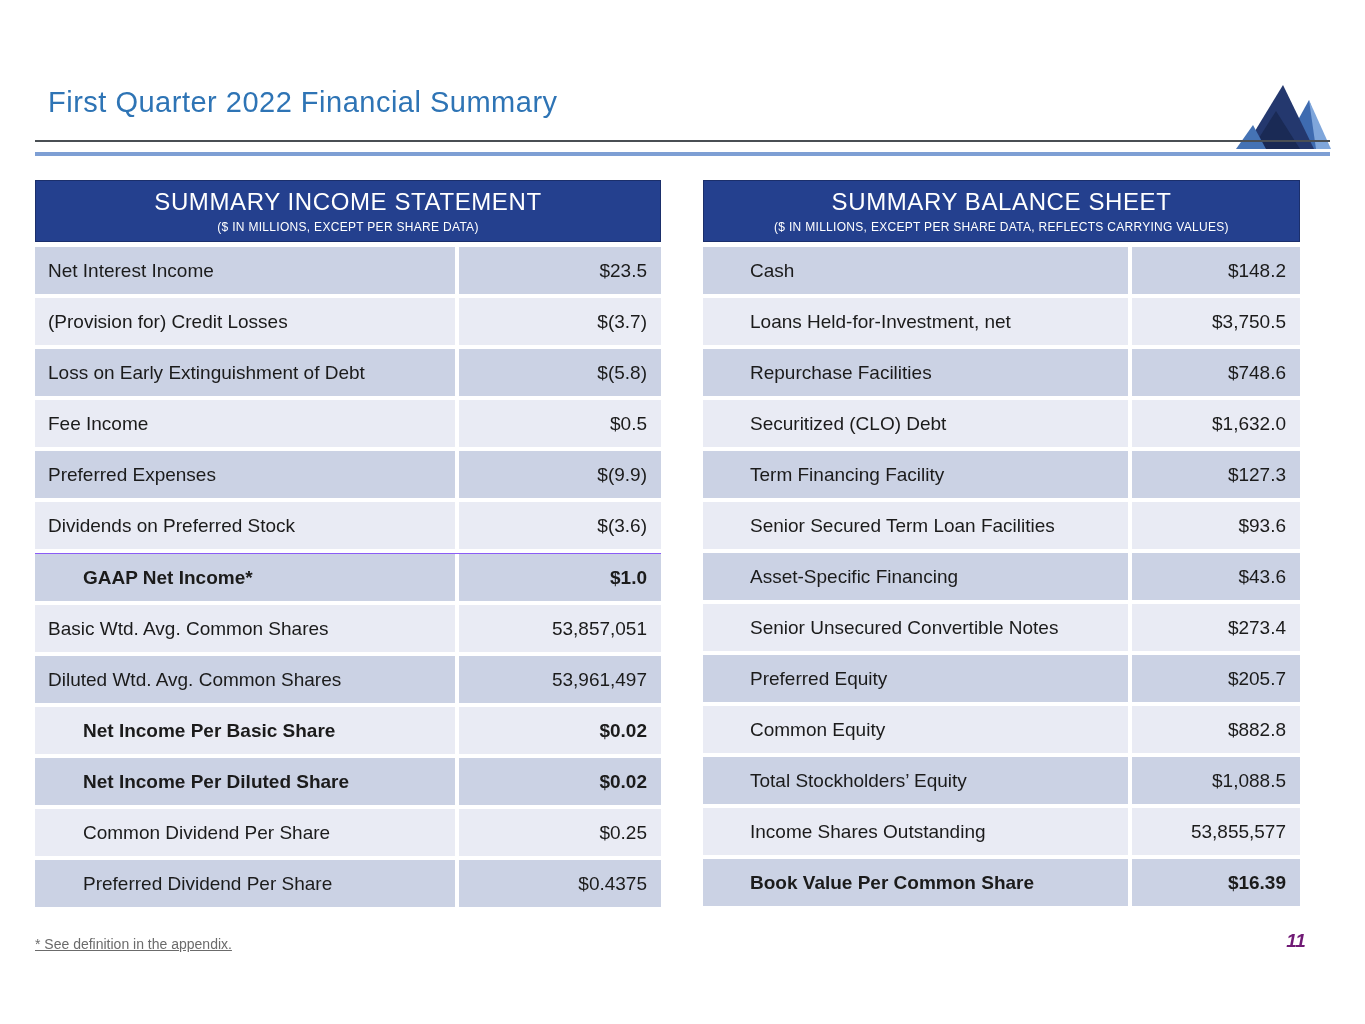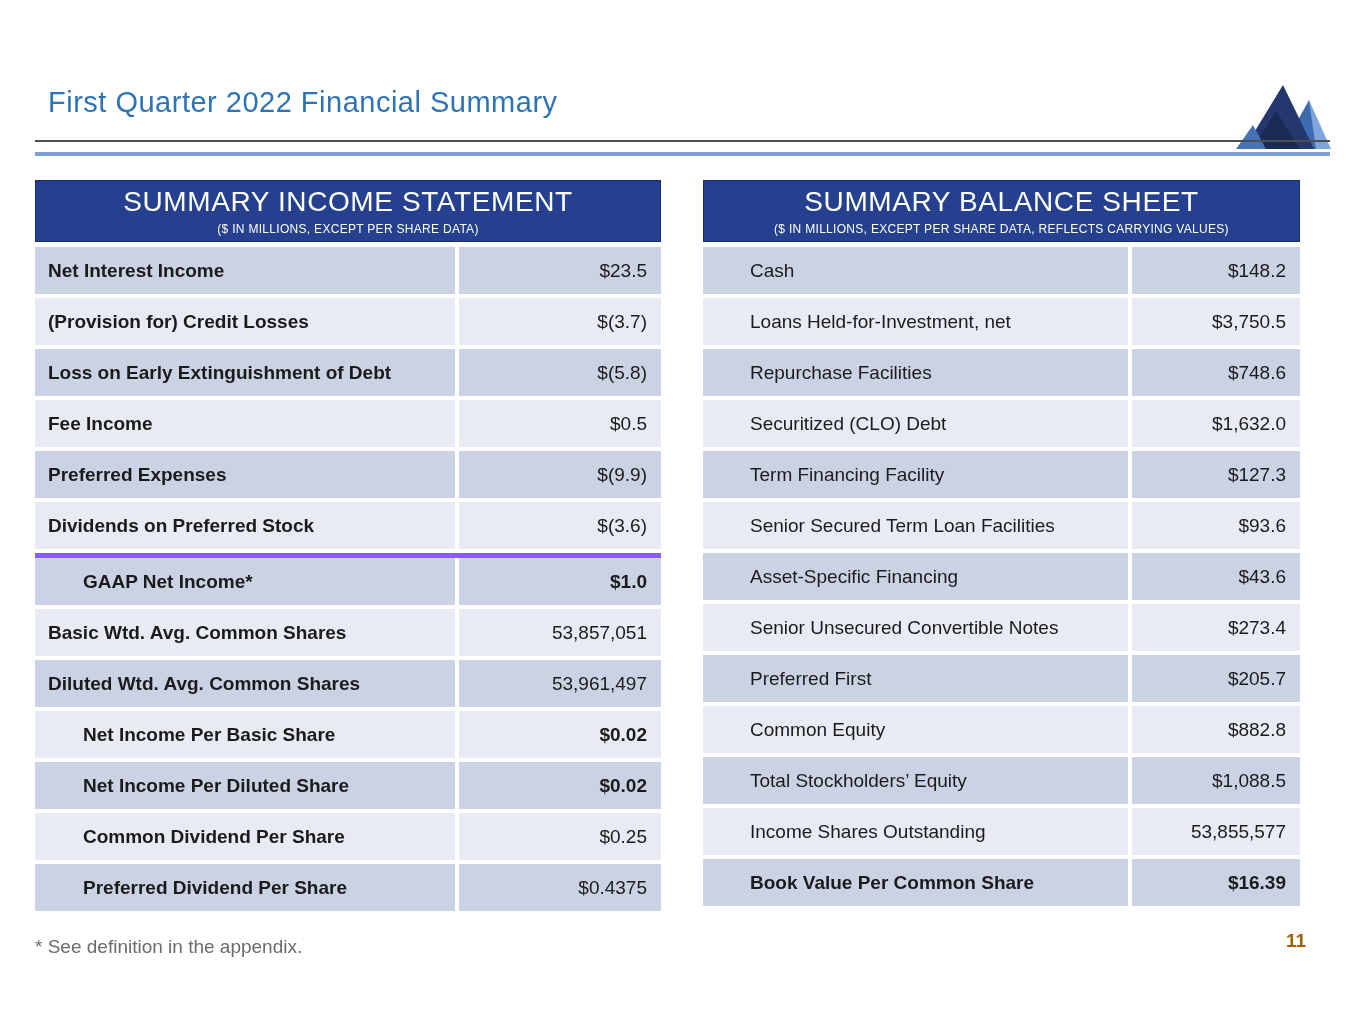--- a/index.html
+++ b/index.html
@@ -24,42 +24,42 @@
 
   .fin-table { position: absolute; top: 180px; }
   .fin-table.left  { left: 35px;  width: 626px; }
   .fin-table.right { left: 703px; width: 597px; }
 
   .thead {
     background: #24408e; color: #ffffff; height: 62px; margin-bottom: 5px;
     display: flex; flex-direction: column; align-items: center; justify-content: center;
     border: 1px solid #1b2f6b;
   }
-  .thead .h-title { font-size: 28px; letter-spacing: 0.6px; font-weight: 400; }
+  .thead .h-title { font-size: 24px; letter-spacing: 0.6px; font-weight: 400; }
   .thead .h-sub   { font-size: 12px; letter-spacing: 0.3px; margin-top: 4px; font-weight: 400; }
 
   .trow { display: flex; margin-bottom: 4px; }
-  .trow.top-border { border-top: 5px solid #8b5cf6; }
+  .trow.top-border { border-top: 1px solid #8b5cf6; }
   .cell { height: 47px; display: flex; align-items: center; font-size: 19px; color: #1b1b1b; }
   .cell.label { padding-left: 13px; margin-right: 4px; }
-  .fin-table.left  .cell.label { width: 420px; font-weight: bold; }
+  .fin-table.left  .cell.label { width: 420px; }
   .fin-table.right .cell.label { width: 425px; padding-left: 47px; }
   .cell.value { flex: 1; justify-content: flex-end; padding-right: 14px; }
   .cell.bold  { font-weight: 700; }
   .cell.indent { padding-left: 48px; }
   .trow:nth-child(odd)  .cell { background: #cbd2e4; }
   .trow:nth-child(even) .cell { background: #e9ebf4; }
 
   .footnote {
     position: absolute; left: 35px; top: 936px;
-    font-size: 19px; color: #6b6b6b;
+    font-size: 14px; color: #6b6b6b; text-decoration: underline;
   }
   .page-number {
     position: absolute; left: 1276px; top: 930px; width: 40px; text-align: center;
-    font-size: 19px; color: #a16207; font-weight: 600;
+    font-size: 19px; font-style: italic; color: #701a75; font-weight: 600;
   }
 </style>
 </head>
 <body>
 
 <div class="slide">
 
   <div class="slide-title">First Quarter 2022 Financial Summary</div>
 
   <svg class="logo" viewBox="0 0 95 64" aria-hidden="true">
@@ -166,21 +166,21 @@
         </div>
         <div class="trow">
           <div class="cell label">Asset-Specific Financing</div>
           <div class="cell value">$43.6</div>
         </div>
         <div class="trow">
           <div class="cell label">Senior Unsecured Convertible Notes</div>
           <div class="cell value">$273.4</div>
         </div>
         <div class="trow">
-          <div class="cell label">Preferred First</div>
+          <div class="cell label">Preferred Equity</div>
           <div class="cell value">$205.7</div>
         </div>
         <div class="trow">
           <div class="cell label">Common Equity</div>
           <div class="cell value">$882.8</div>
         </div>
         <div class="trow">
           <div class="cell label">Total Stockholders’ Equity</div>
           <div class="cell value">$1,088.5</div>
         </div>

